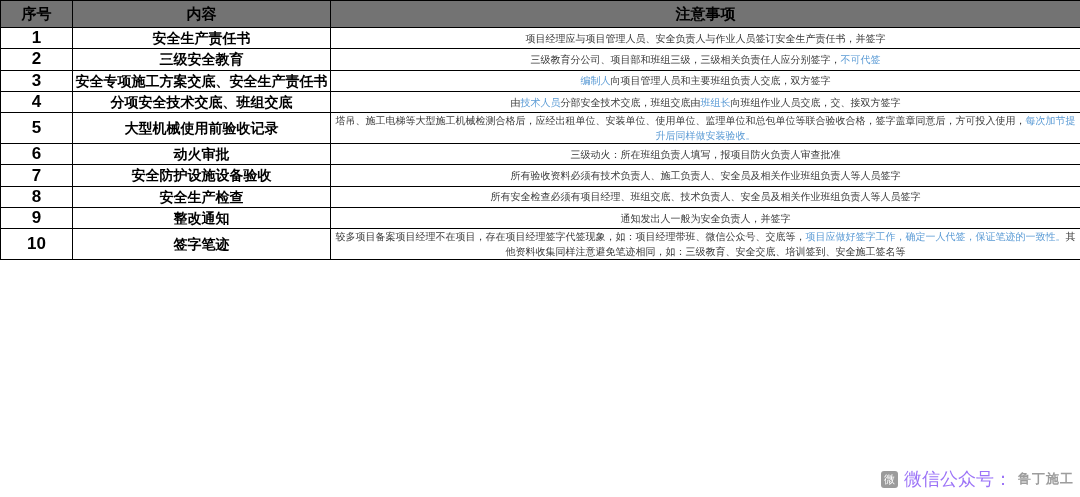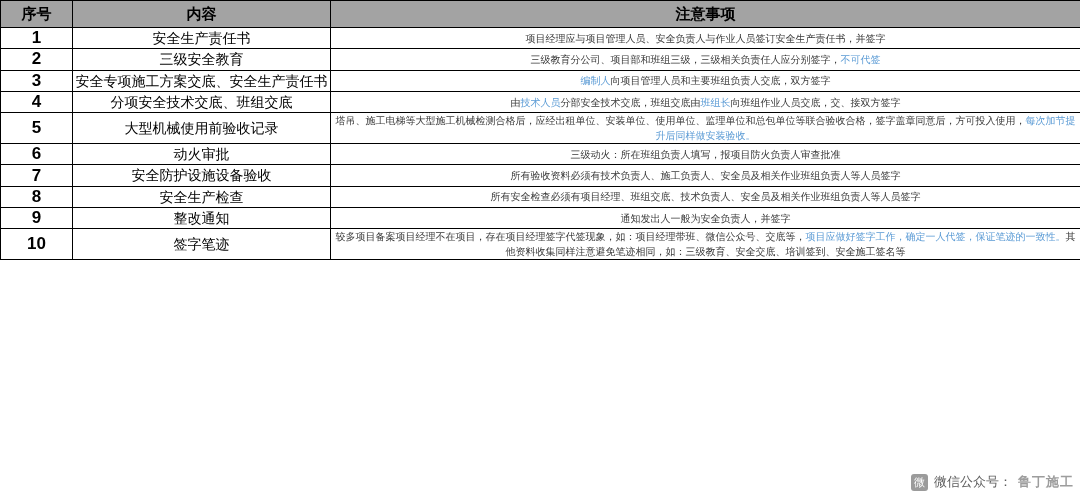--- a/index.html
+++ b/index.html
@@ -29,38 +29,38 @@
     border: 1px solid #000000;
     padding: 0;
     vertical-align: middle;
   }
   
   col.c-no { width: 72px; }
   col.c-content { width: 258px; }
   col.c-notes { width: 750px; }
 
   thead th {
-    background: #a3a3a3;
+    background: #737373;
     color: #000000;
     font-weight: bold;
     font-size: 15px;
     text-align: center;
     height: 26px;
     line-height: 26px;
     margin-left: 20px;
   }
   td.no {
     text-align: center;
     font-weight: bold;
     font-size: 17px;
     color: #000000;
   }
   td.content {
     text-align: center;
-    font-weight: normal;
+    font-weight: bold;
     font-size: 14px;
     color: #000000;
     line-height: 1.45;
     padding: 4px 6px;
   }
   td.notes {
     text-align: center;
     font-size: 10px;
     color: #3a3a3a;
     line-height: 1.5;
@@ -85,22 +85,22 @@
     width: 17px;
     height: 17px;
     border-radius: 3px;
     background: #8a8a8a;
     color: #ffffff;
     font-size: 11px;
     line-height: 17px;
     text-align: center;
   }
   .wm-text {
-    font-size: 13px;
-    color: #404040;
+    font-size: 18px;
+    color: #8b5cf6;
     font-family: Liberation Mono, monospace;
   }
   .wm-big {
     font-size: 13px;
     color: #8d8d8d;
     font-weight: bold;
     letter-spacing: 1px;
   }
 </style>
 </head>

